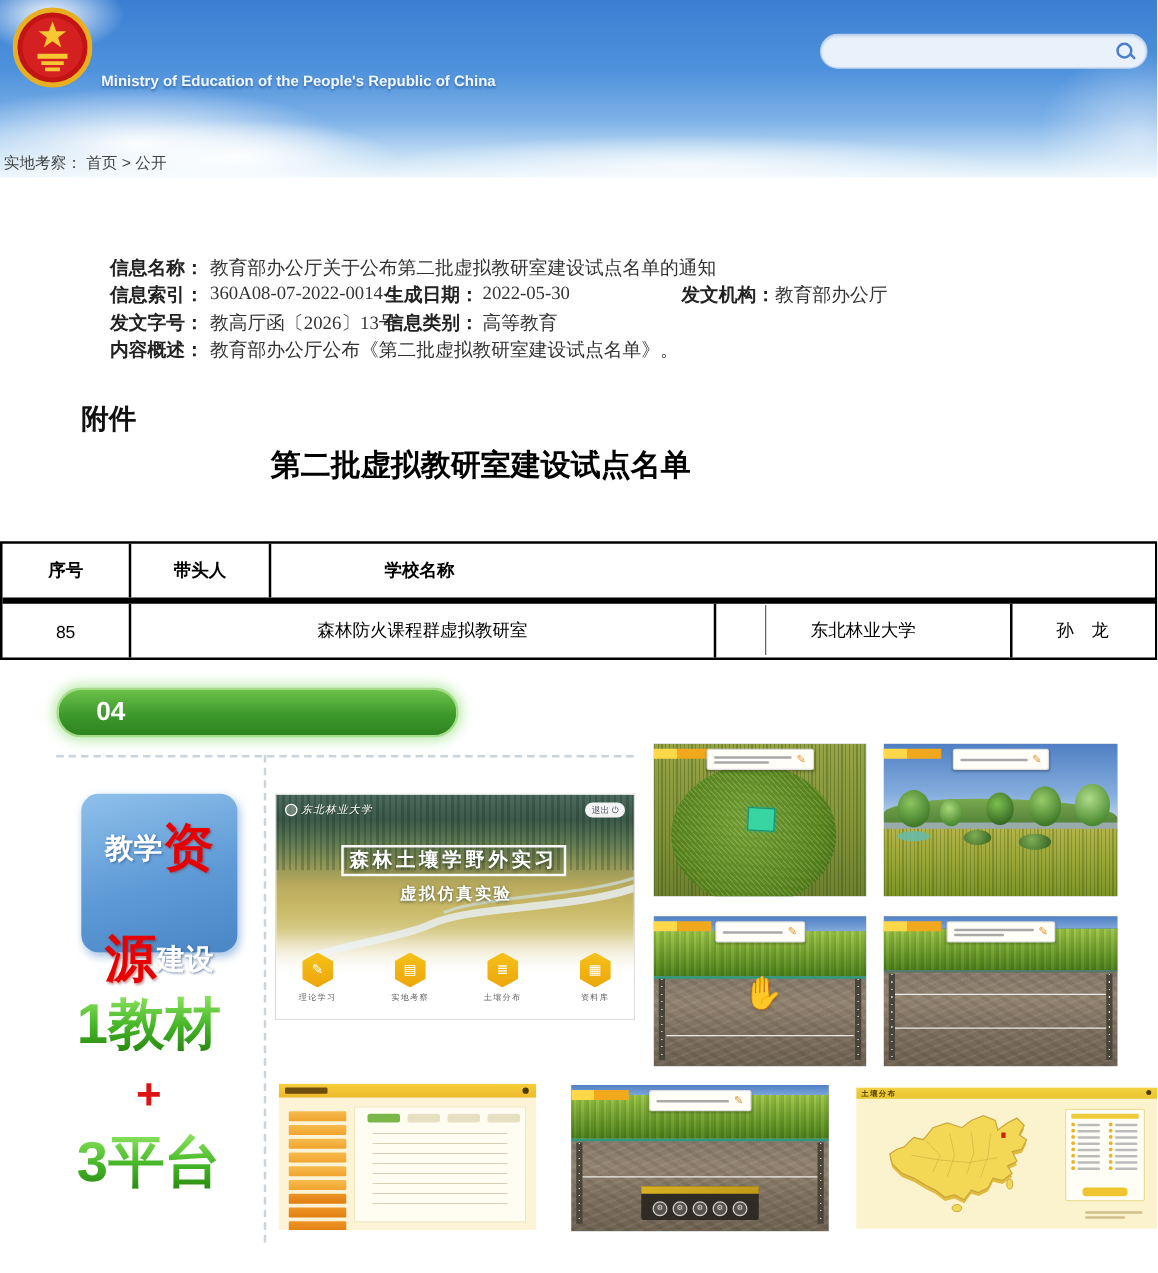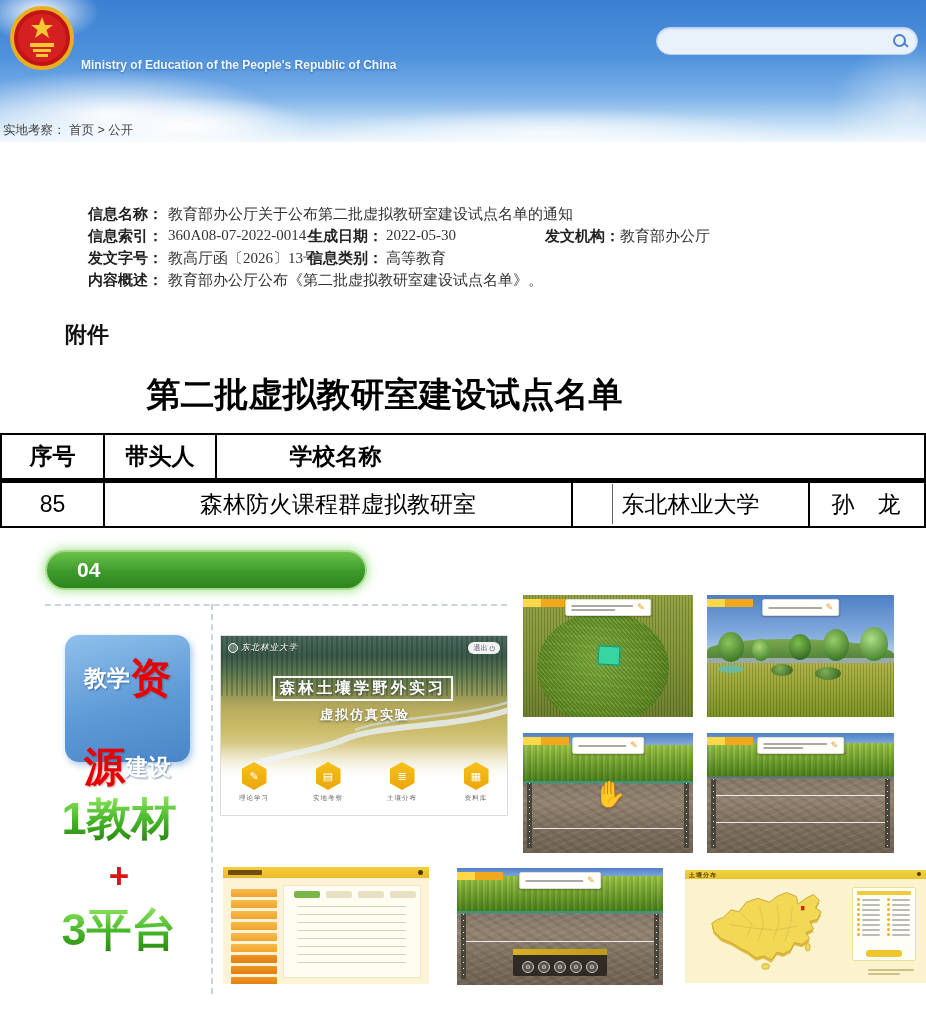--- a/index.html
+++ b/index.html
@@ -29,27 +29,27 @@
   .mag::after { content:""; position:absolute; left:12px; top:12px; width:6px; height:2px; background:#4a7fd0; transform:rotate(45deg); border-radius:1px; }
   .breadcrumb { position:absolute; left:3px; top:122px; font-size:12.5px; color:#444; }
   .breadcrumb .lnk { color:#444; cursor:pointer; }
 
   
   .meta { position:absolute; left:0; top:0; width:926px; font-family:"Liberation Serif", serif; }
   .mlabel { position:absolute; font-weight:bold; color:#222; font-size:15px; white-space:nowrap; }
   .mval { position:absolute; color:#333; font-size:15px; white-space:nowrap; }
 
   .attach { position:absolute; left:65px; top:320px; font-size:22px; font-weight:600; color:#111; }
-  .list-title { position:absolute; left:0; top:372px; width:769px; text-align:center; font-size:34px; font-weight:bold; color:#000; }
+  .list-title { position:absolute; left:0; top:356px; width:769px; text-align:center; font-size:24px; font-weight:bold; color:#000; }
 
   
   .vtable { position:absolute; left:0; top:433px; width:926px; border:2px solid #000; background:#fff; }
   .vrow { display:flex; }
   .vcell { border-right:2px solid #000; display:flex; align-items:center; justify-content:center;
-    font-size:23px; color:#000; overflow:hidden; }
+    font-size:14px; color:#000; overflow:hidden; }
   .vcell:last-child { border-right:none; }
   .w0{width:103px;} .w1{width:468px;} .w2{width:237px;} .w3{width:112px;}
   .vhead .vcell { height:43px; font-weight:bold; }
   .vband { height:5px; background:#000; }
   .vdata .vcell { height:43px; }
   .artifact { position:absolute; left:612px; top:484px; width:1px; height:40px; background:#333; opacity:.75; }
 
   
   .badge { position:absolute; left:45px; top:550px; width:322px; height:40px; border-radius:20px;
     background:linear-gradient(180deg,#6cc14b 0%,#3d9a2a 55%,#2e8420 100%);

